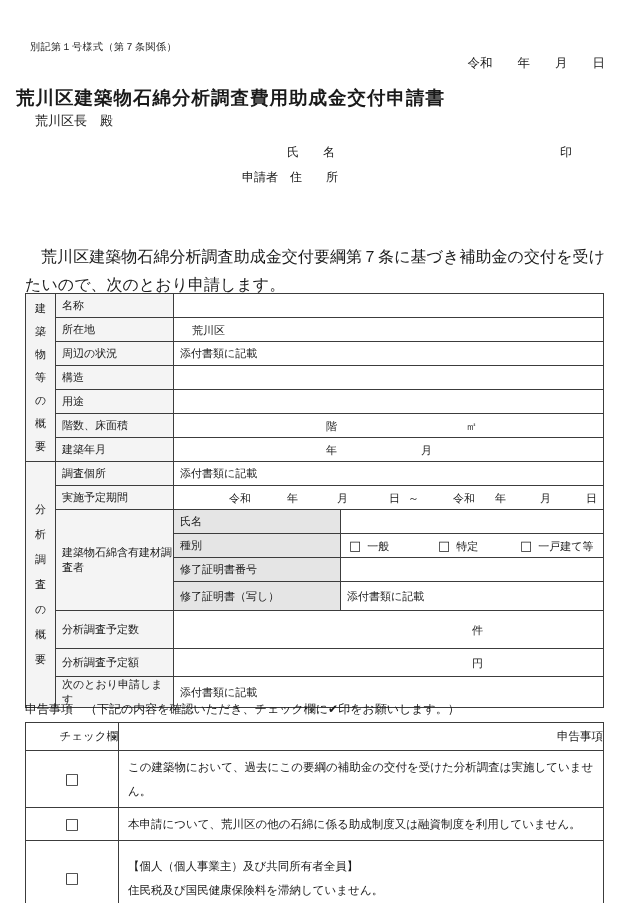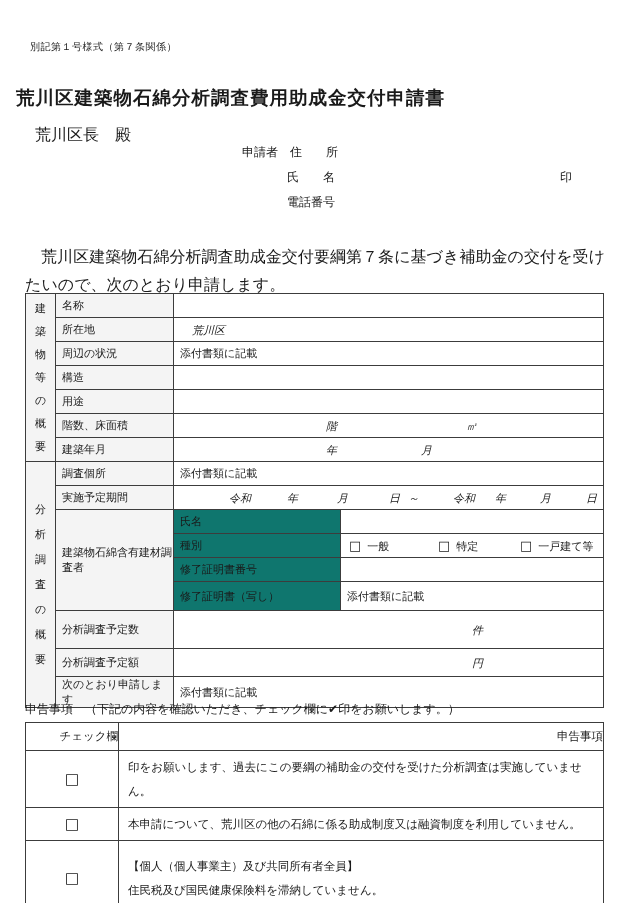--- a/index.html
+++ b/index.html
@@ -5,71 +5,69 @@
   html,body{margin:0;padding:0;background:#fff;}
   .sheet{
     position:relative;width:630px;height:903px;background:#ffffff;
     font-family:"Liberation Serif","DejaVu Serif",serif;color:#1a1a1a;
     overflow:hidden;
   }
   .abs{position:absolute;}
   .form-code{left:30px;top:40px;font-size:10px;letter-spacing:.5px;}
   .date-line{left:305px;top:55px;width:300px;text-align:right;font-size:12.5px;}
   .doc-title{left:16px;top:85px;width:630px;text-align:left;font-size:18.5px;font-weight:600;letter-spacing:1px;}
-  .addressee{left:35px;top:125px;font-size:16px;font-family:Liberation Mono, monospace;}
+  .addressee{left:35px;top:112px;font-size:13px;font-family:Liberation Mono, monospace;}
   .applicant{left:242px;top:140px;width:370px;font-size:12px;}
   .applicant .row{position:relative;height:25px;line-height:25px;}
   .applicant .indent{padding-left:45px;}
   .applicant .seal{position:absolute;left:318px;top:0;}
   .applicant .small-note{font-size:9.5px;height:18px;line-height:18px;}
   .intro{left:25px;top:243px;width:580px;font-size:16px;line-height:28px;text-align:justify;}
 
   table{border-collapse:collapse;table-layout:fixed;}
   .main-table{left:25px;top:293px;width:578px;font-size:11px;}
   .main-table td{border:1px solid #3c3c3c;padding:0 0 0 6px;vertical-align:middle;overflow:hidden;}
   .main-table td.group{background:#f4f4f4;padding:0;}
   .main-table td.label{background:#f4f4f4;}
-  .main-table td.sublabel{background:#0f766e;}
+  .main-table td.sublabel{background:#e5e5e5;}
   .main-table td.value{background:#fff;position:relative;}
   .vtext{width:1em;margin:0 auto;word-break:break-all;text-align:center;font-size:11px;}
   .vtext.g1{line-height:23px;}
   .vtext.g2{line-height:25px;}
-  .pos{position:absolute;top:50%;transform:translateY(-50%);white-space:nowrap;font-style:italic;}
+  .pos{position:absolute;top:50%;transform:translateY(-50%);white-space:nowrap;}
   .chk-opt{position:absolute;top:50%;transform:translateY(-50%);white-space:nowrap;}
   .chk-box{font-size:13px;margin-right:6px;font-family:"DejaVu Sans",sans-serif;}
 
   .decl-heading{left:25px;top:701px;font-size:12px;}
   .decl-heading .decl-note{margin-left:12px;}
   .decl-table{left:25px;top:722px;width:578px;font-size:11.5px;}
   .decl-table td{border:1px solid #3c3c3c;vertical-align:middle;background:#fff;}
   .decl-table td.chk-cell{text-align:center;}
   .decl-table td.chk-cell .chk-box{font-size:15px;margin:0;}
   .decl-table td.item-cell{padding:4px 6px 4px 9px;line-height:24px;}
   .decl-table td.head{text-align:right;padding:0;}
 </style>
 </head>
 <body>
 
 <div class="sheet">
 
   <div class="abs form-code">別記第１号様式（第７条関係）</div>
+  <div class="abs date-line">令和　　年　　月　　日</div>
   <div class="abs doc-title">荒川区建築物石綿分析調査費用助成金交付申請書</div>
   <div class="abs addressee">荒川区長　殿</div>
 
   <div class="abs applicant">
-    <div class="row">
-      <span>申請者</span>
-      <span style="margin-left:9px;">住　　所</span>
-    </div>
     <div class="row indent">
       <span>氏　　名</span>
       <span class="seal">印</span>
     </div>
-    <div class="row indent">
-      <span>電話番号</span>
+    <div class="row">
+      <span>申請者</span>
+      <span style="margin-left:9px;">住　　所</span>
     </div>
   </div>
 
   <div class="abs intro">　荒川区建築物石綿分析調査助成金交付要綱第７条に基づき補助金の交付を受けたいので、次のとおり申請します。</div>
 
   <table class="abs main-table">
     <colgroup>
         <col style="width:30px">
         <col style="width:118px">
         <col style="width:167px">
@@ -195,21 +193,21 @@
       </colgroup>
     <tbody>
         <tr style="height:28px">
       <td class="head">チェック欄</td>
       <td class="head">申告事項</td>
     </tr>
     <tr style="height:28px">
       <td class="chk-cell">
         <span class="chk-box">□</span>
       </td>
-      <td class="item-cell">印をお願いします、過去にこの要綱の補助金の交付を受けた分析調査は実施していません。</td>
+      <td class="item-cell">この建築物において、過去にこの要綱の補助金の交付を受けた分析調査は実施していません。</td>
     </tr>
     <tr style="height:28px">
       <td class="chk-cell">
         <span class="chk-box">□</span>
       </td>
       <td class="item-cell">本申請について、荒川区の他の石綿に係る助成制度又は融資制度を利用していません。</td>
     </tr>
     <tr style="height:74px">
       <td class="chk-cell">
         <span class="chk-box">□</span>

